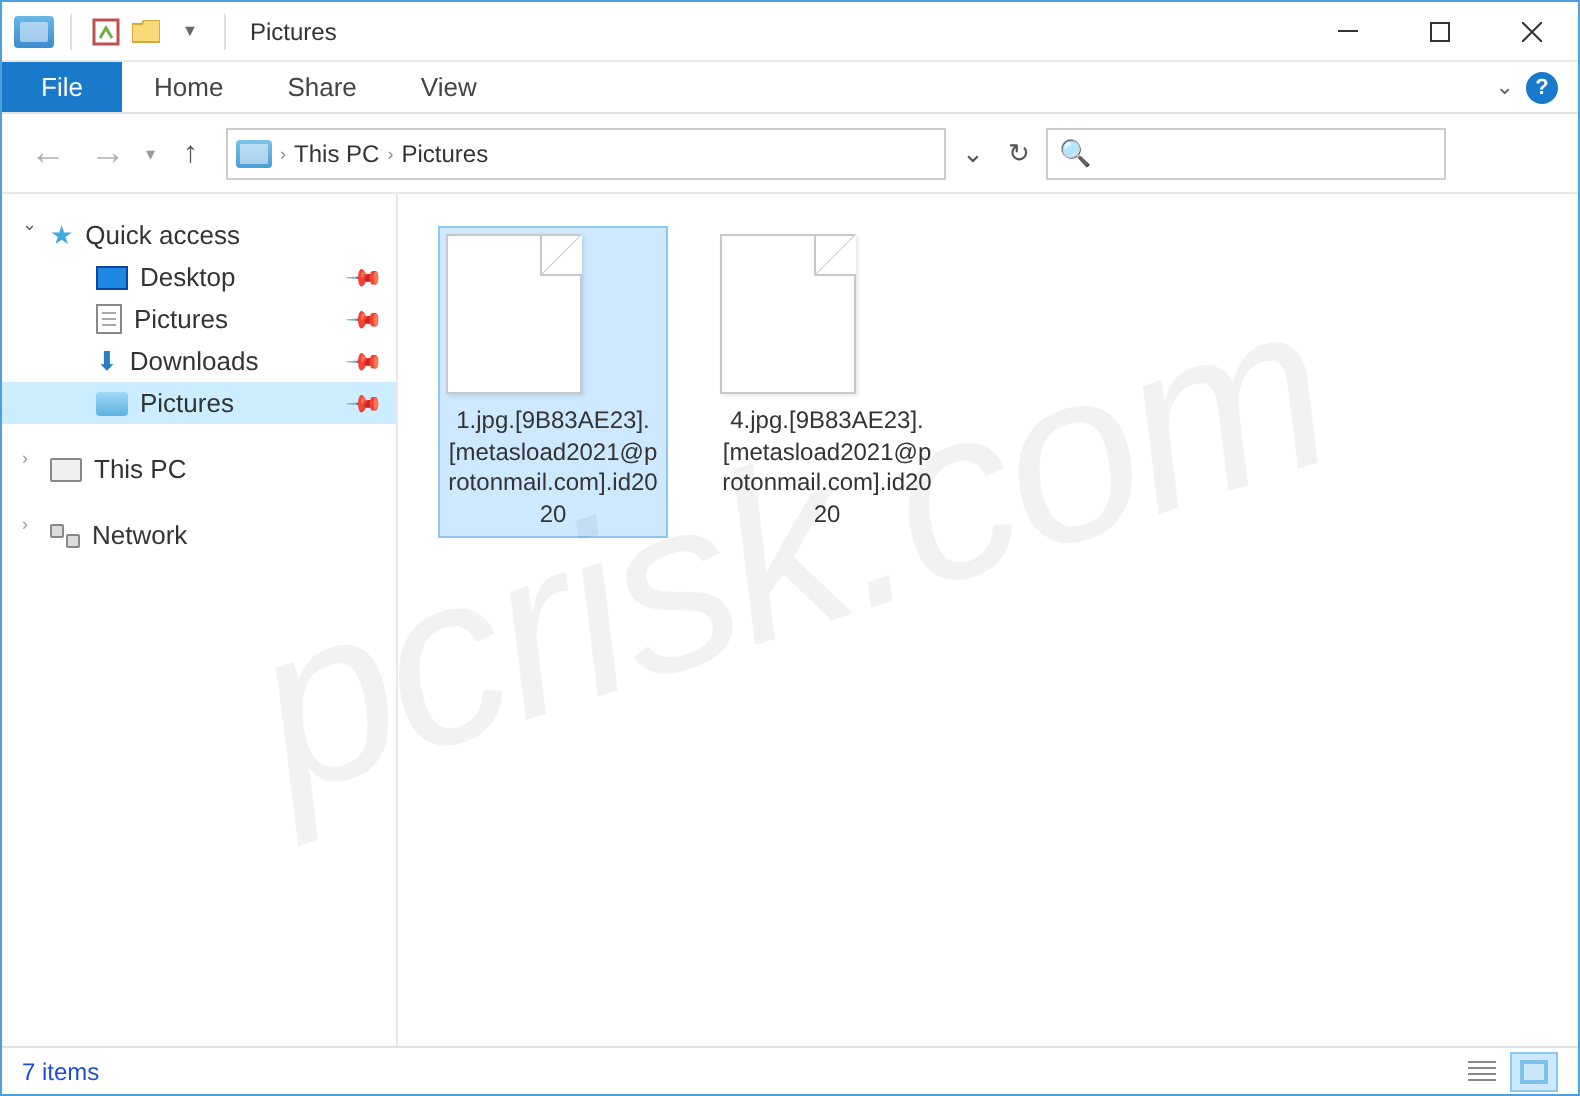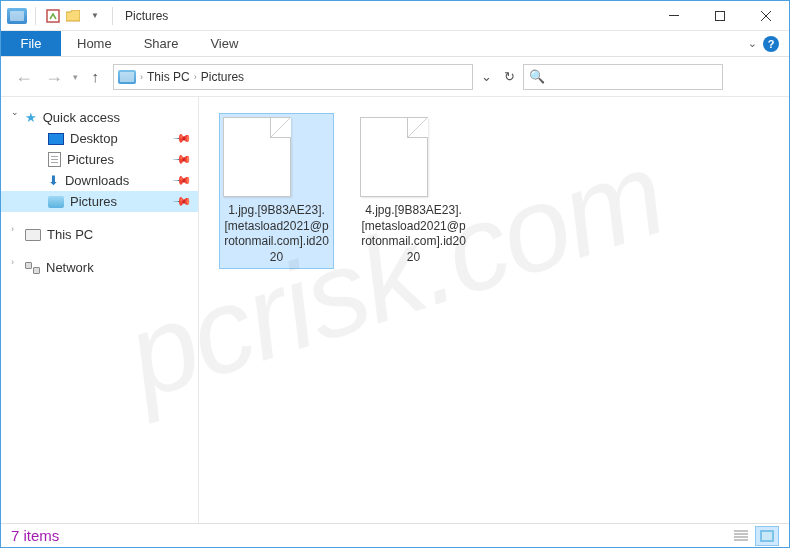--- a/index.html
+++ b/index.html
@@ -68,21 +68,21 @@
 .content{flex:1;padding:16px 20px;overflow-y:auto;position:relative;}
 .file-grid{display:flex;flex-wrap:wrap;gap:18px 22px;align-content:flex-start;}
 .file-item{width:115px;display:flex;flex-direction:column;cursor:pointer;padding:4px;}
 .file-item.selected{background:#cde8ff;border:1px solid #8cc8f2;padding:3px;}
 .file-thumb{width:68px;height:80px;background:#fff;border:1px solid #c8c8c8;position:relative;margin-bottom:6px;box-shadow:1px 1px 2px rgba(0,0,0,.1);}
 .file-thumb::before{content:"";position:absolute;top:-1px;right:-1px;width:20px;height:20px;background:linear-gradient(135deg,transparent 48%,#d0d0d0 50%,#fff 52%);border-bottom:1px solid #c8c8c8;border-left:1px solid #c8c8c8;}
 .file-thumb.txt::after{content:"";position:absolute;top:26px;left:10px;right:10px;bottom:14px;background:repeating-linear-gradient(#bcc5d0 0 1px,transparent 1px 5px);}
 .file-name{font-size:12px;color:#333;text-align:center;line-height:1.3;word-break:break-all;}
 
 
-.statusbar{height:24px;border-top:1px solid #e1e1e1;display:flex;align-items:center;padding:0 10px;font-size:15px;color:#a21caf;background:#fff;}
+.statusbar{height:24px;border-top:1px solid #e1e1e1;display:flex;align-items:center;padding:0 10px;font-size:12px;color:#1d4ed8;background:#fff;}
 .status-views{margin-left:auto;display:flex;gap:2px;}
 .view-btn{width:24px;height:20px;border:1px solid transparent;display:flex;align-items:center;justify-content:center;cursor:pointer;}
 .view-btn.active{background:#cde8ff;border-color:#8cc8f2;}
 
 
 .watermark{position:absolute;top:0;left:0;right:0;bottom:0;pointer-events:none;display:flex;align-items:center;justify-content:center;overflow:hidden;}
 .watermark span{font-size:120px;color:rgba(0,0,0,.05);font-style:italic;font-weight:300;transform:rotate(-18deg);white-space:nowrap;letter-spacing:-2px;}
 </style>
 </head>
 <body>

